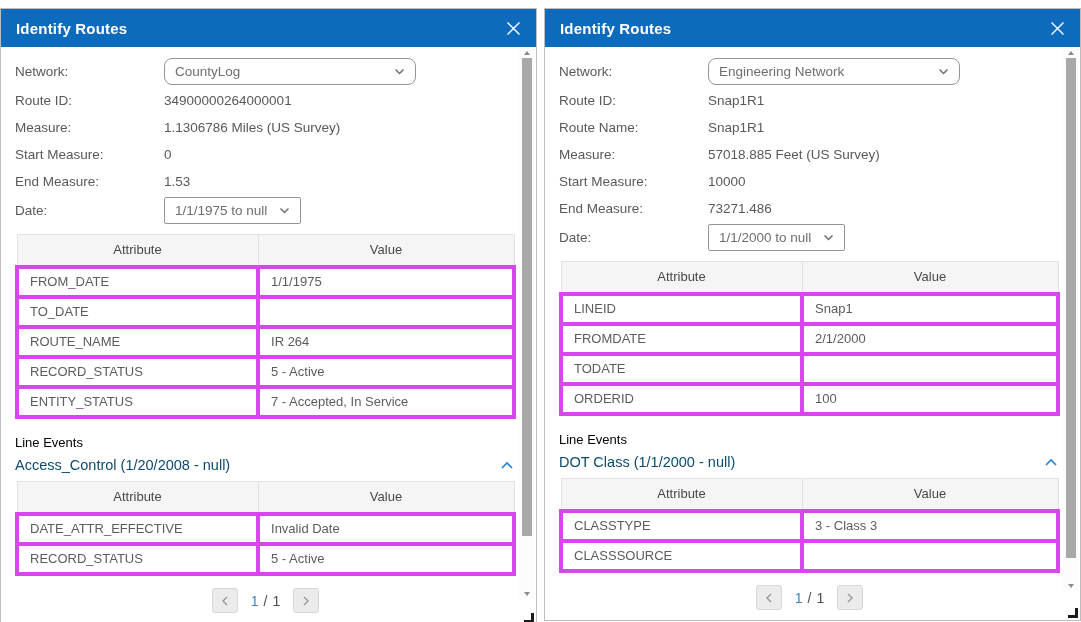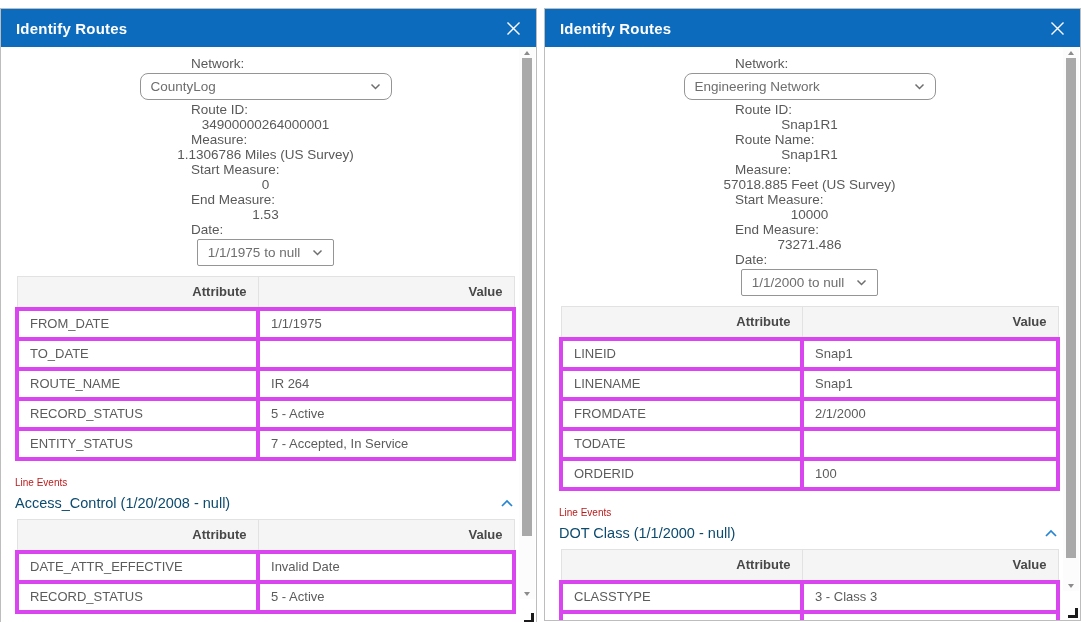--- a/index.html
+++ b/index.html
@@ -11,37 +11,37 @@
   .panel-0 { left:0; width:537px; height:618px; }
   .panel-1 { left:544px; width:537px; height:613px; }
 
   .panel-header { height:38px; background:var(--header-bg,#0d6bbe); display:flex; align-items:center;
                   justify-content:space-between; padding:0 14px 0 15px; }
   .panel-title { color:#fff; font-weight:bold; font-size:15px; letter-spacing:.2px; }
   .close-icon { display:flex; align-items:center; cursor:pointer; }
 
   .panel-body { position:absolute; top:38px; left:0; right:20px; bottom:0; padding:9px 0 6px 14px; overflow:hidden; }
 
-  .field-row { display:flex; align-items:center; min-height:27px;flex-direction:column; }
+  .field-row { display:flex; align-items:center; min-height:27px; }
   .field-label { width:149px; flex:none; color:#595959; font-size:13.5px; }
   .field-value { color:#595959; font-size:13.5px; }
   .select-box { display:inline-flex; align-items:center; justify-content:space-between; gap:12px;
                 border:1px solid #959595; border-radius:2px; height:27px; padding:0 10px; margin:2px 0;
                 color:#6e6e6e; font-size:13.5px; background:#fff; cursor:pointer; }
   .select-box.wide { width:252px;border-radius:8px; }
   .chevron { display:flex; align-items:center; }
 
   table.attr-table { width:100%; border-collapse:collapse; margin-top:8px; table-layout:fixed; }
-  table.attr-table th { background:var(--table-header-bg,#f5f5f5); text-align:right; font-weight:bold;
+  table.attr-table th { background:var(--table-header-bg,#f5f5f5); text-align:center; font-weight:normal;
                         color:#484848; font-size:13px; line-height:16px; padding:7px 11px;
                         border:1px solid var(--table-border,#e2e2e2); }
   table.attr-table td { color:#5c5c5c; font-size:13px; line-height:16px; padding:5px 11px; height:27px;
                         border:4px solid #d946ef; overflow:hidden; white-space:nowrap; }
 
-  .line-events-label { margin-top:16px; color:#b91c1c; font-size:10px; }
+  .line-events-label { margin-top:16px; color:#000000; font-size:13px; }
   .section-row { display:flex; align-items:center; justify-content:space-between; margin-top:7px; padding-right:2px; }
   .section-title { color:#0c4a6e; font-size:14.5px; }
   .collapse-btn { display:flex; align-items:center; cursor:pointer; }
 
   .pagination { display:flex; align-items:center; justify-content:center; gap:13px; margin-top:12px; }
   .page-btn { width:26px; height:25px; border:1px solid #d7d7d7; background:#ebebeb; border-radius:3px;
               display:flex; align-items:center; justify-content:center; padding:0; cursor:pointer; }
   .page-info { font-size:14px; color:#4c4c4c; display:flex; gap:5px; }
   .page-current { color:var(--accent-blue,#3a87d0); }
 
@@ -269,24 +269,20 @@
               <th>Attribute</th>
               <th>Value</th>
             </tr>
           </thead>
           <tbody>
             <tr>
               <td>LINEID</td>
               <td>Snap1</td>
             </tr>
             <tr>
-              <td>LINENAME</td>
-              <td>Snap1</td>
-            </tr>
-            <tr>
               <td>FROMDATE</td>
               <td>2/1/2000</td>
             </tr>
             <tr>
               <td>TODATE</td>
               <td></td>
             </tr>
             <tr>
               <td>ORDERID</td>
               <td>100</td>

